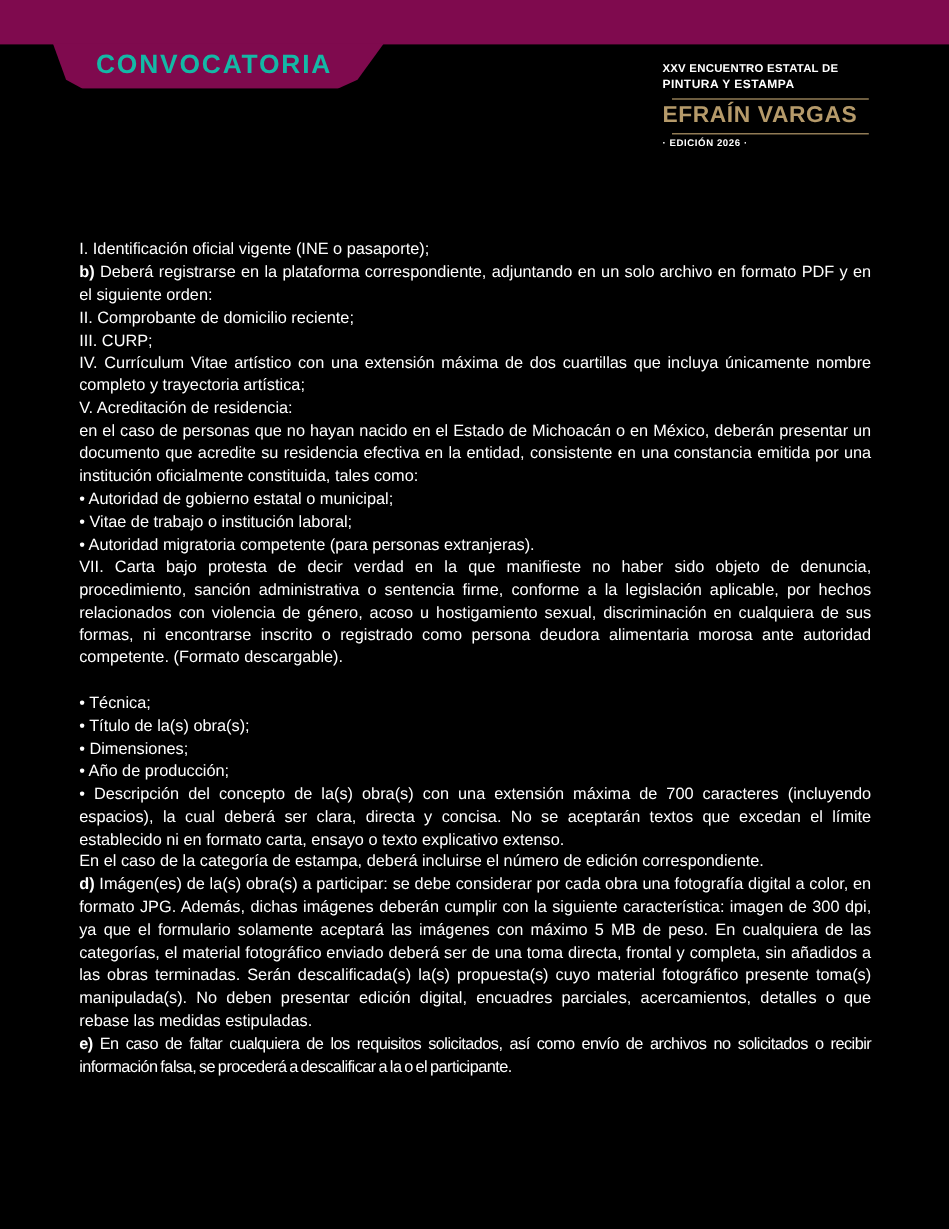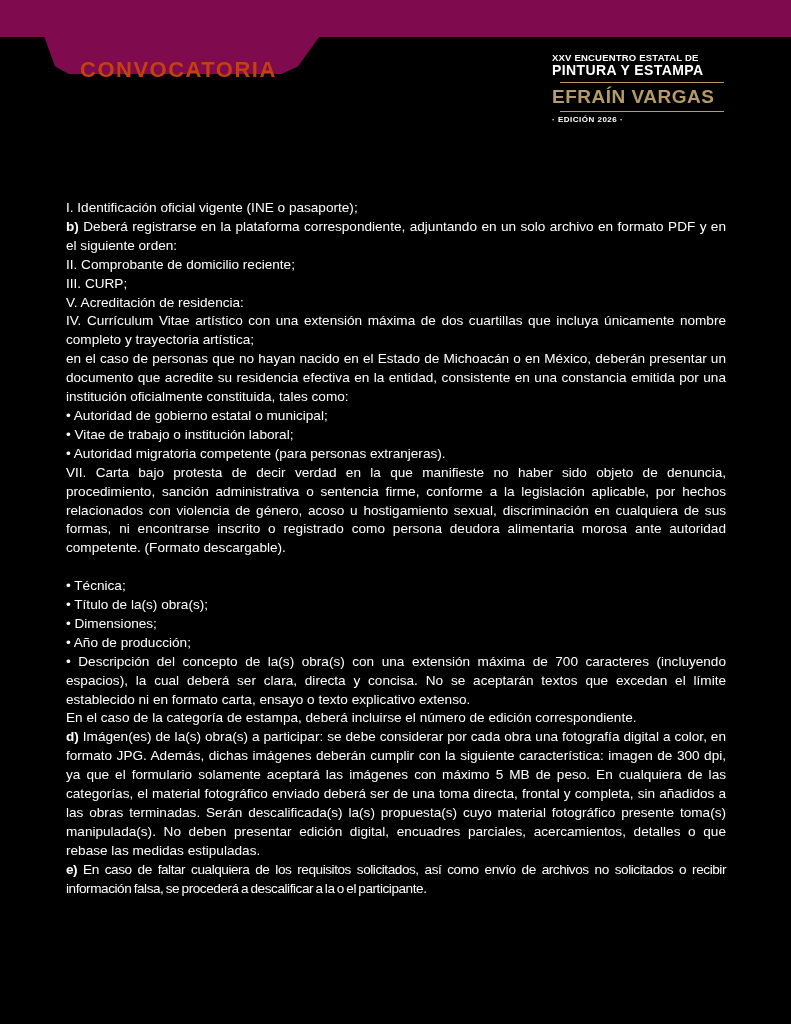--- a/index.html
+++ b/index.html
@@ -1,24 +1,24 @@
 <!DOCTYPE html>
 <html style="--brand: #7f0a4e; --gold: #b59a6a;"><head>
 <meta charset="utf-8">
 <style>
   html, body { margin:0; padding:0; }
   body { width:791px; height:1024px; background:#000; position:relative; overflow:hidden;
          font-family:"Liberation Sans", sans-serif; color:#fff; }
   .banner { position:absolute; left:0; top:0; width:791px; height:37px; background:var(--brand); }
   .tab { position:absolute; left:44px; top:36px; width:276px; height:38px; background:var(--brand);
          clip-path: polygon(0 0, 100% 0, 92% 80%, 86% 100%, 9% 100%, 4% 80%); border-radius:0 0 14px 14px; }
-  .tab-title { position:absolute; left:80px; top:41px; font-size:22px; font-weight:bold; letter-spacing:1.5px; color:#c2410c;margin-top:16px; }
+  .tab-title { position:absolute; left:80px; top:41px; font-size:22px; font-weight:bold; letter-spacing:1.5px; color:#14b8a6; }
   .logo { position:absolute; left:552px; top:52px; width:180px; text-align:left; }
   .logo .l1 { font-size:9.5px; font-weight:bold; letter-spacing:0.2px; line-height:11px; }
-  .logo .l2 { font-size:14px; font-weight:bold; letter-spacing:0.4px; line-height:15px; }
+  .logo .l2 { font-size:10px; font-weight:bold; letter-spacing:0.4px; line-height:15px; }
   .logo .rule { height:1px; background:var(--gold); margin:4px 8px 3px 8px; }
   .logo .l3 { font-size:19px; font-weight:bold; color:var(--gold); letter-spacing:0.5px; line-height:21px; }
   .logo .l4 { font-size:8px; font-weight:bold; letter-spacing:0.5px; margin-top:2px; }
   .content { position:absolute; left:66px; top:199px; width:660px; font-size:13.6px; line-height:18.9px; }
   .content p { margin:0; text-align:justify; }
   .content .gap { height:18.9px; }
   .content b { font-weight:bold; }
   .tight { letter-spacing:-0.45px; word-spacing:-1px; }
 </style>
 </head>
@@ -35,22 +35,22 @@
   <div class="l3">EFRAÍN VARGAS</div>
   <div class="rule"></div>
   <div class="l4">· EDICIÓN 2026 ·</div>
 </div>
 
 <div class="content">
   <p>I. Identificación oficial vigente (INE o pasaporte);</p>
   <p><b>b)</b><span> Deberá registrarse en la plataforma correspondiente, adjuntando en un solo archivo en formato PDF y en el siguiente orden:</span></p>
   <p>II. Comprobante de domicilio reciente;</p>
   <p>III. CURP;</p>
+  <p>IV. Currículum Vitae artístico con una extensión máxima de dos cuartillas que incluya únicamente nombre completo y trayectoria artística;</p>
   <p>V. Acreditación de residencia:</p>
-  <p>IV. Currículum Vitae artístico con una extensión máxima de dos cuartillas que incluya únicamente nombre completo y trayectoria artística;</p>
   <p>en el caso de personas que no hayan nacido en el Estado de Michoacán o en México, deberán presentar un documento que acredite su residencia efectiva en la entidad, consistente en una constancia emitida por una institución oficialmente constituida, tales como:</p>
   <p>• Autoridad de gobierno estatal o municipal;</p>
   <p>• Vitae de trabajo o institución laboral;</p>
   <p>• Autoridad migratoria competente (para personas extranjeras).</p>
   <p>VII. Carta bajo protesta de decir verdad en la que manifieste no haber sido objeto de denuncia, procedimiento, sanción administrativa o sentencia firme, conforme a la legislación aplicable, por hechos relacionados con violencia de género, acoso u hostigamiento sexual, discriminación en cualquiera de sus formas, ni encontrarse inscrito o registrado como persona deudora alimentaria morosa ante autoridad competente. (Formato descargable).</p>
   <div class="gap"></div>
   <p>• Técnica;</p>
   <p>• Título de la(s) obra(s);</p>
   <p>• Dimensiones;</p>
   <p>• Año de producción;</p>

